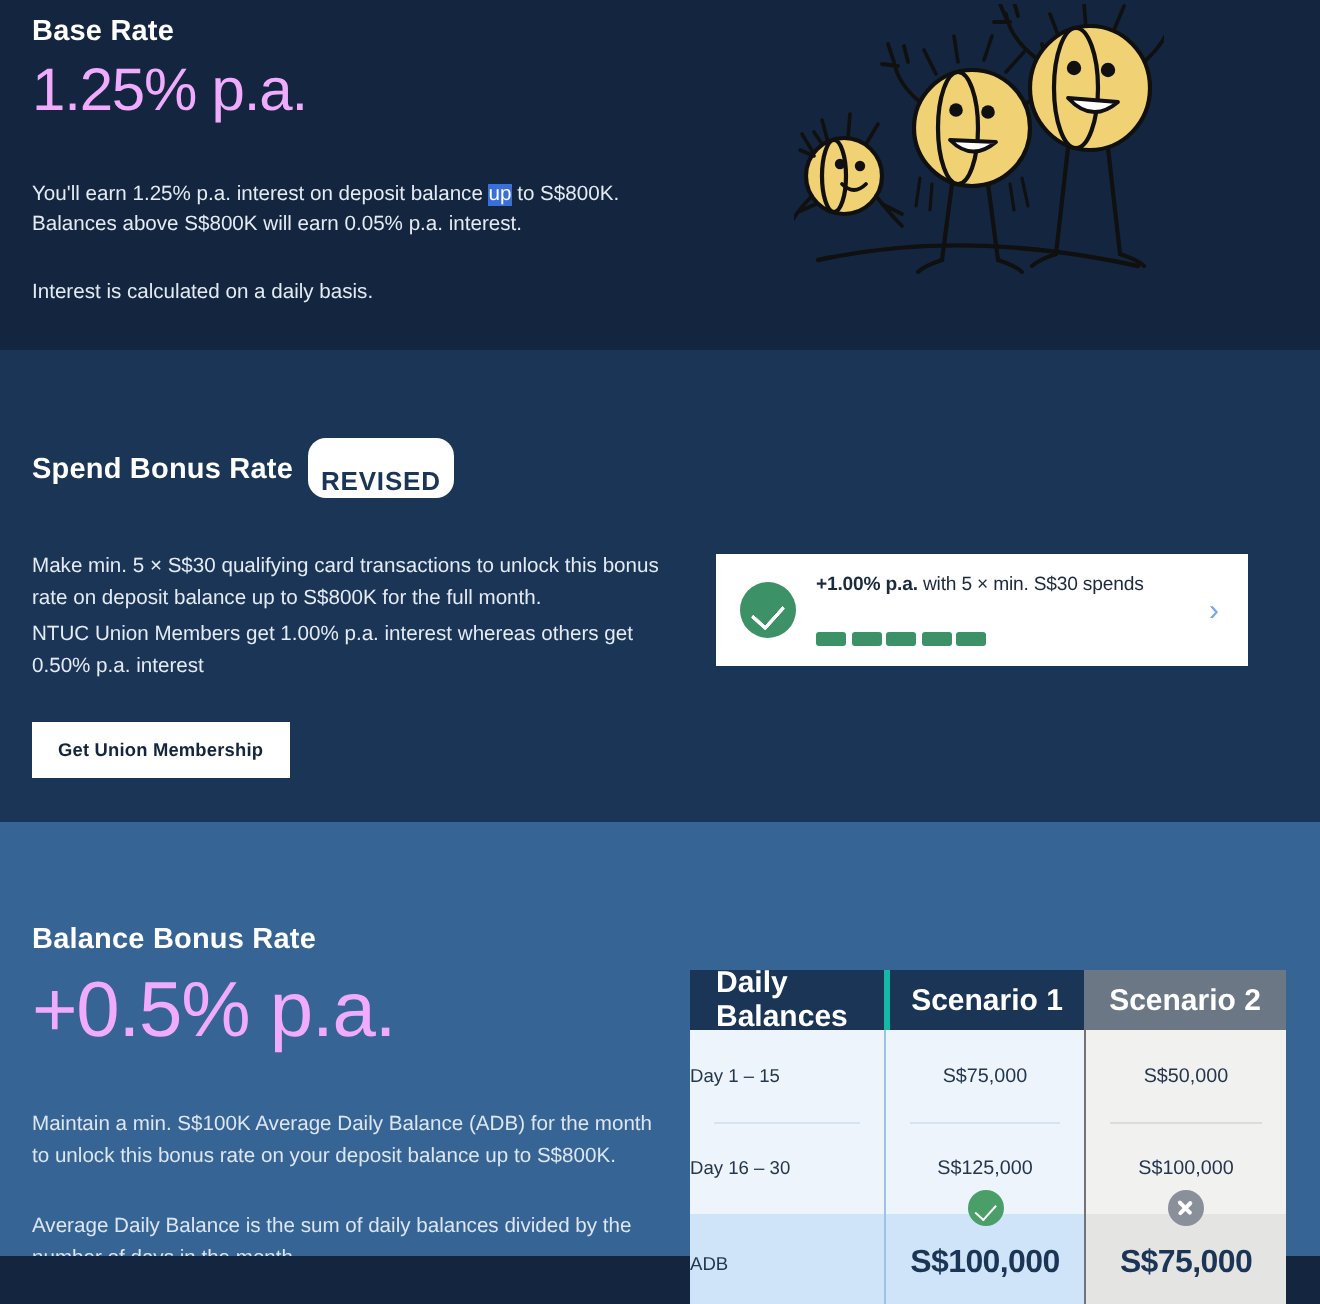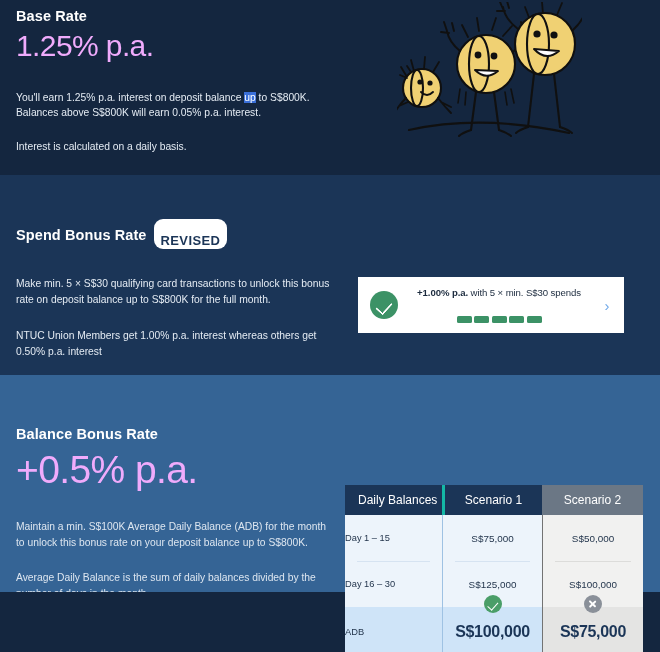--- a/index.html
+++ b/index.html
@@ -6,21 +6,21 @@
   html,body{
     width:660px; height:652px;
     font-family:"Liberation Sans", sans-serif;
     background:#14263f; overflow:hidden;
   }
   .page{ width:660px; height:652px; position:relative; }
 
   
   .section{ position:relative; width:100%; overflow:hidden; }
   .sec-base{ background:#14263f; height:175px; }
-  .sec-spend{ background:#1b3557; height:200px; }
+  .sec-spend{ background:#1b3557; height:236px; }
   .sec-balance{ background:#356495; height:217px; }
 
   .inner{ position:relative; height:100%; }
 
   .eyebrow{
     font-size:14.5px; font-weight:700; color:#ffffff;
     letter-spacing:.1px; display:flex; align-items:center; gap:7px;
   }
   .headline{
     font-size:30px; font-weight:400; color:#f0abfc;
@@ -44,21 +44,21 @@
 
   
   .spend-left{ position:absolute; left:16px; top:45px; width:320px; }
   .badge{
     background:#ffffff; color:#1b3557; font-size:13px; font-weight:700;
     letter-spacing:.4px; padding:15px 7px 2px; border-radius:9px;
     line-height:1; position:relative; top:-1px;
   }
   .spend-left .headline{ margin-top:6px; }
   .spend-left .p1{ margin-top:26px; width:315px; }
-  .spend-left .p2{ margin-top:20px; width:305px; }
+  .spend-left .p2{ margin-top:2px; width:305px; }
   .btn-union{
     display:inline-block; margin-top:19px; background:#ffffff;
     color:#14263f; font-size:9.2px; font-weight:700;
     padding:9px 13px; border:none; cursor:pointer; letter-spacing:.1px;
   }
 
   
   .card{
     position:absolute; left:358px; top:277px; width:266px; height:56px;
     background:#ffffff; display:flex; align-items:center;
@@ -67,21 +67,21 @@
   .check-circle{
     width:28px; height:28px; border-radius:50%; background:#3c9266;
     flex:0 0 28px; position:relative;
   }
   .check-circle::after{
     content:""; position:absolute; left:9px; top:7.5px;
     width:8px; height:13px; border:2.1px solid #ffffff;
     border-top:none; border-left:none; transform:rotate(42deg);
     border-radius:1px;
   }
-  .card-body{ flex:1; display:flex; flex-direction:column; gap:18px;align-items:center; }
+  .card-body{ flex:1; display:flex; flex-direction:column; gap:18px; }
   .card-txt{ font-size:9.6px; color:#1b2a3d; letter-spacing:-.1px; }
   .card-txt b{ font-weight:700; }
   .segbar{ display:flex; gap:2.5px; }
   .seg{ width:15px; height:7px; background:#3c9266; border-radius:1.5px; }
   .chev{
     flex:0 0 14px; color:#6fa8e8; font-size:15px; font-weight:400;
     text-align:center; cursor:pointer; line-height:1;
   }
 
   
@@ -91,21 +91,21 @@
   .bal-left .p2{ margin-top:19px; width:320px; }
 
   
   .tbl{
     position:absolute; left:345px; top:485px; width:298px;
     display:grid; grid-template-columns:97px 100px 101px;
     font-size:9.6px;
   }
   .th{
     height:30px; display:flex; align-items:center; justify-content:center;
-    color:#ffffff; font-weight:400; font-size:12px;text-align:right;
+    color:#ffffff; font-weight:700; font-size:15px;
   }
   .th.c1{ background:#1b3557; justify-content:flex-start; padding-left:13px; }
   .th.c2{ background:#1b3557; border-left:3px solid #14b8a6; }
   .th.c3{ background:#6b7785; }
 
   .td{
     height:46px; display:flex; align-items:center; justify-content:center;
     color:#24364d; font-size:9.9px; position:relative;
   }
   .td.lbl{ justify-content:flex-start; font-size:9.3px; }

